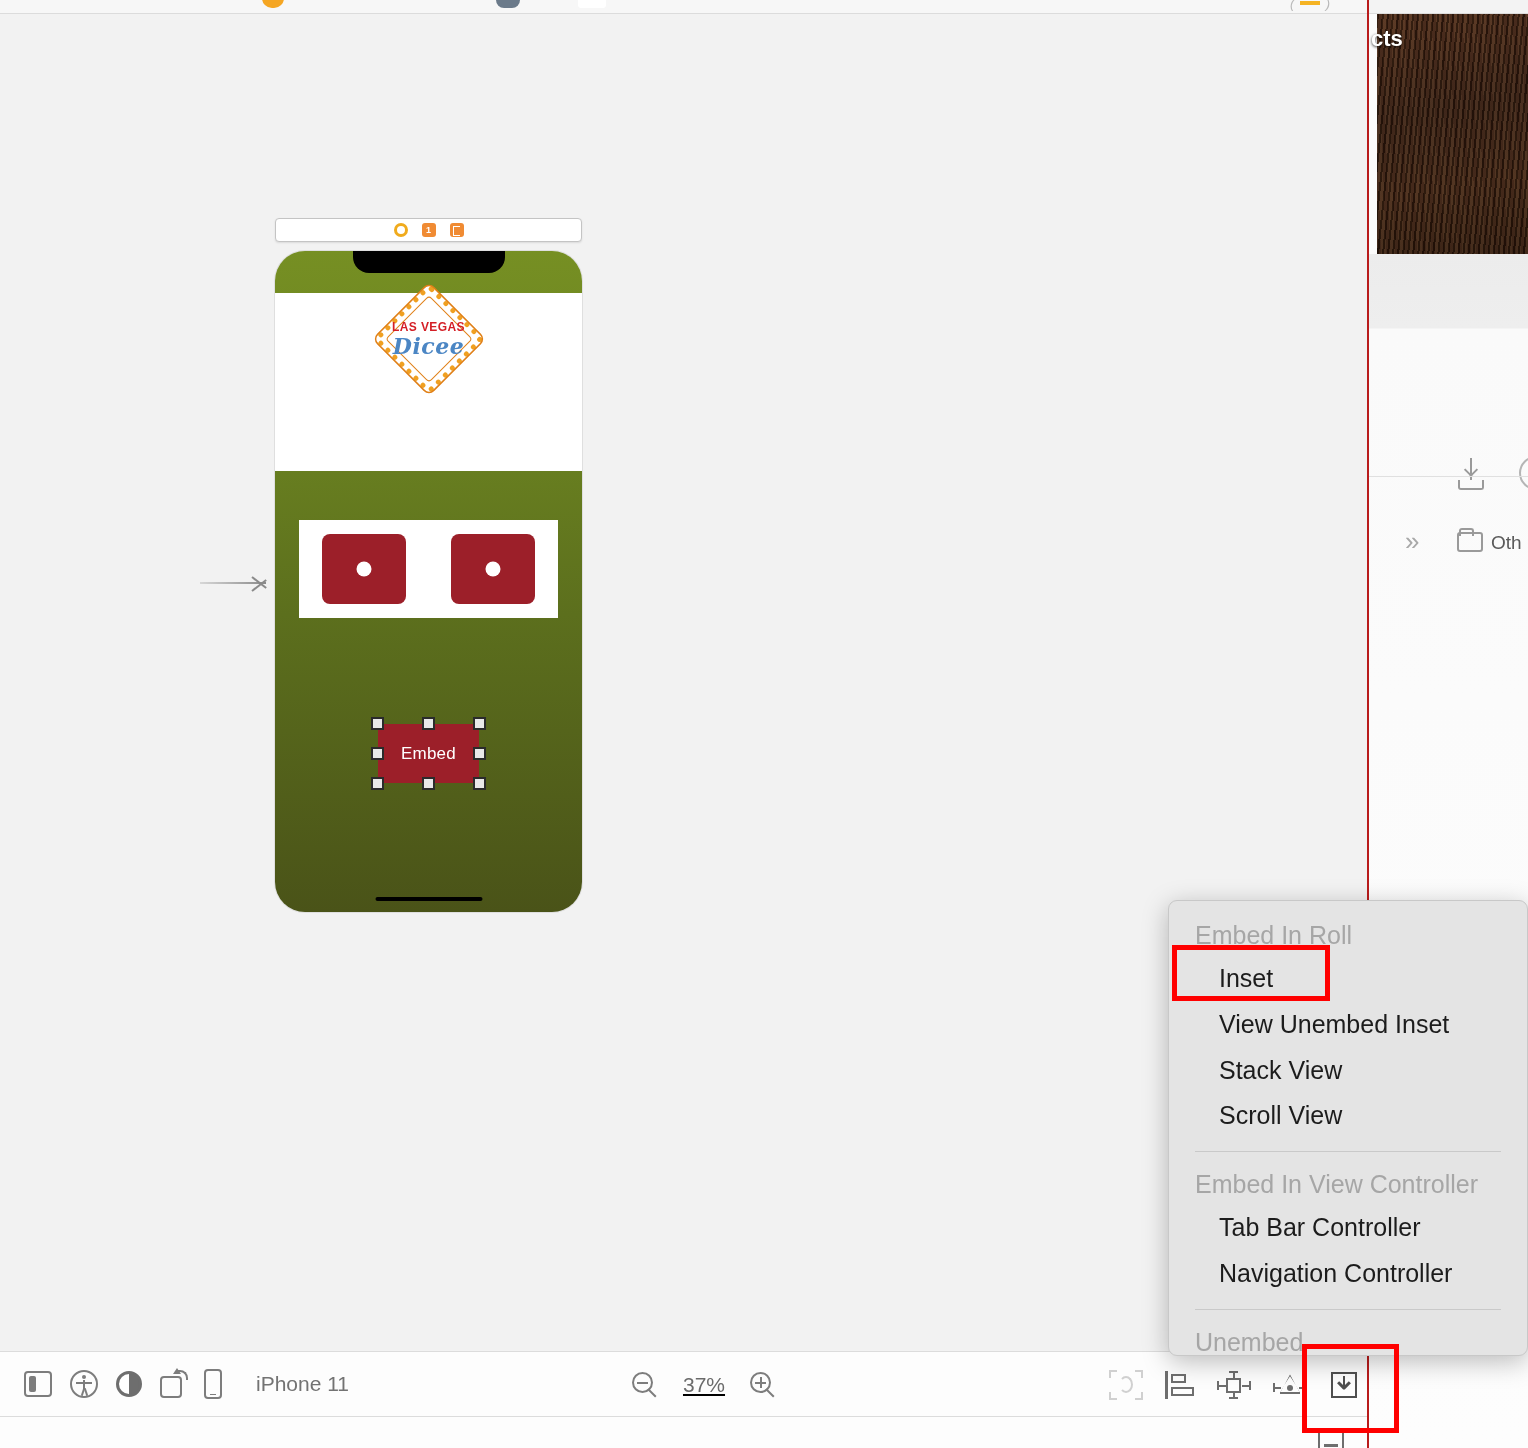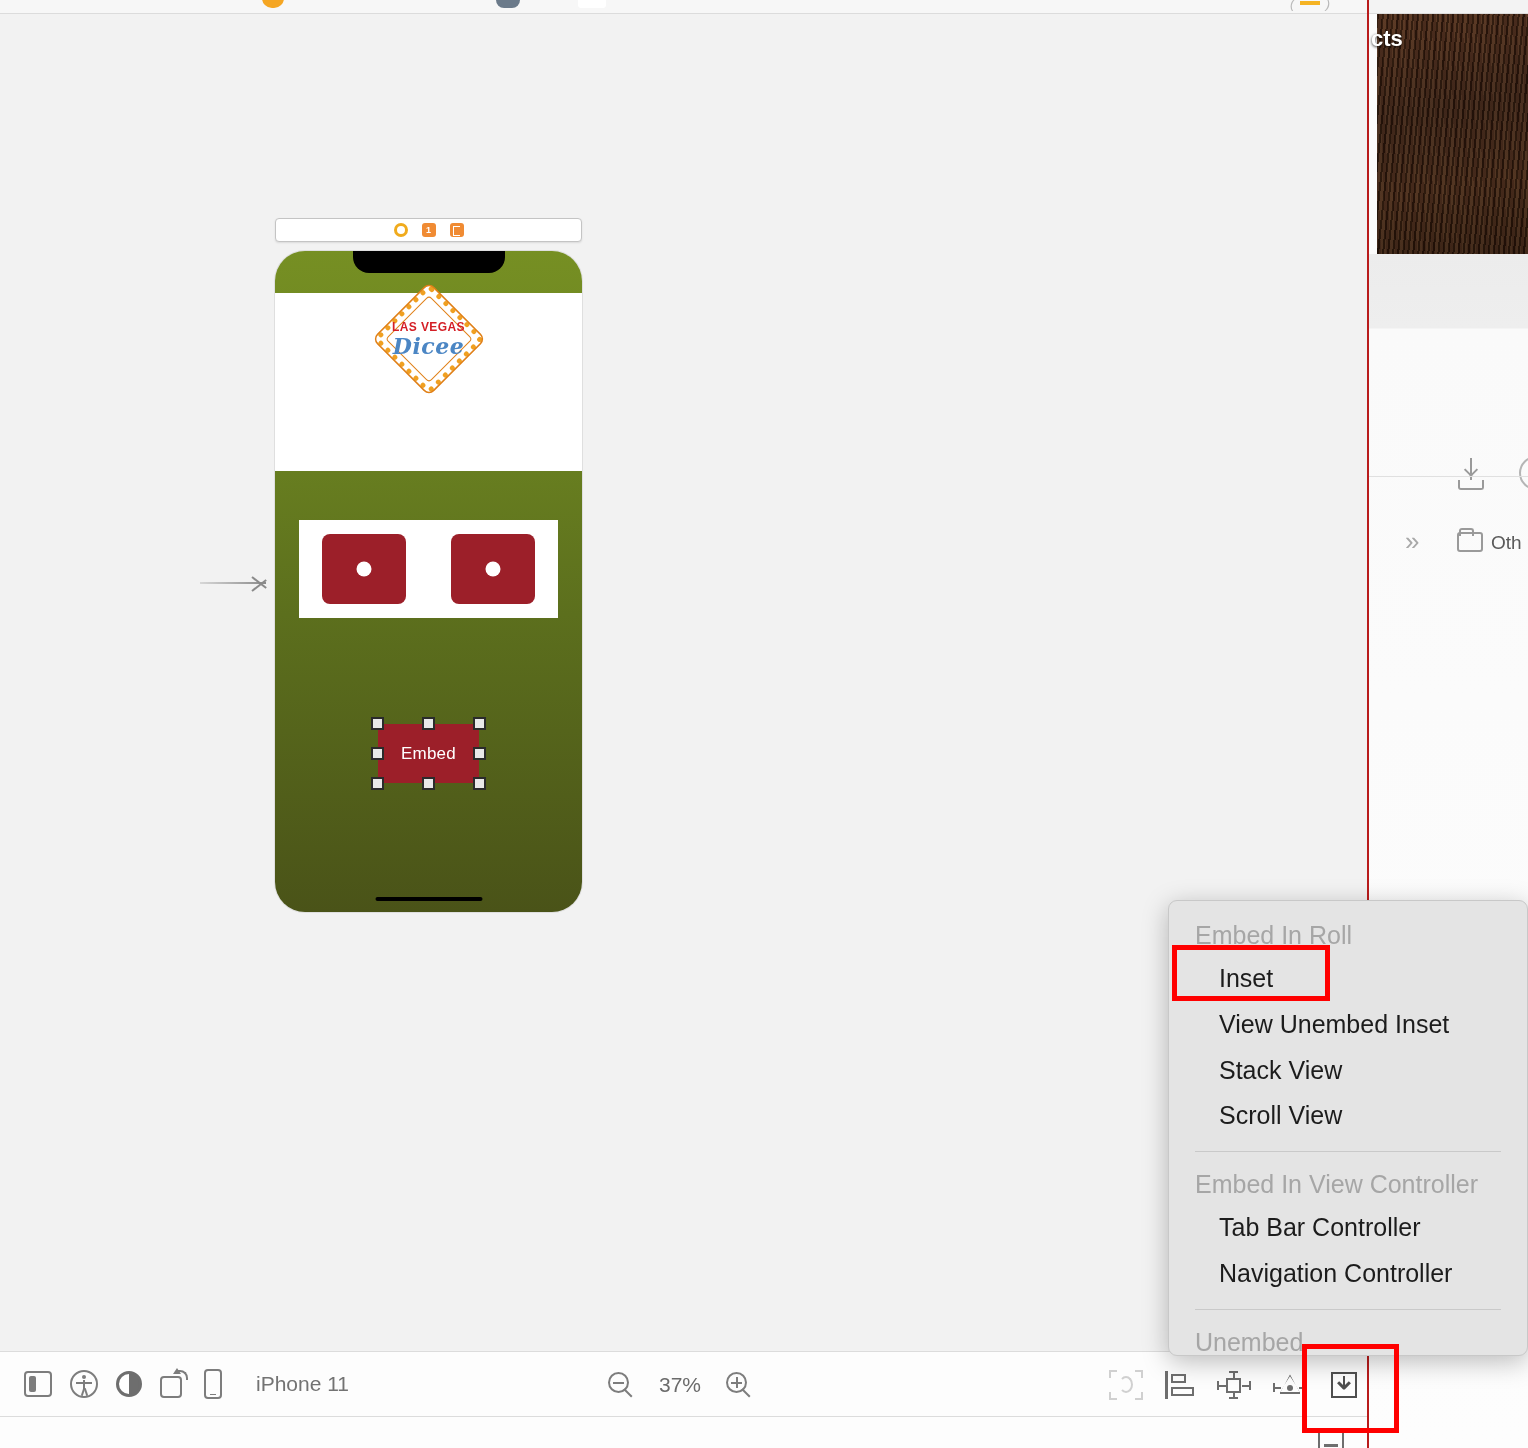--- a/index.html
+++ b/index.html
@@ -265,21 +265,21 @@
   .ic-rotate .arrow { position:absolute; right:-2px; top:0; width:12px; height:10px;
                       border:2px solid #7d7d7d; border-left:none; border-bottom:none; border-radius:0 8px 0 0; }
   .ic-rotate .tip { position:absolute; right:5px; top:-2px; width:0;height:0;
                     border-left:4px solid transparent; border-right:4px solid transparent; border-bottom:6px solid #7d7d7d; }
 
   .ic-device { width:18px; height:30px; border:2px solid #7d7d7d; border-radius:4px; position:relative; }
   .ic-device:after { content:""; position:absolute; left:4px; bottom:2px; width:6px; height:1.5px; background:#7d7d7d; }
 
   #device-name { color:#737373; font-size:21px; margin-left:16px; white-space:nowrap; }
 
-  #zoom-group { position:absolute; left:608px; top:0; height:66px; display:flex; align-items:center; gap:18px; }
+  #zoom-group { position:absolute; left:632px; top:0; height:66px; display:flex; align-items:center; gap:18px;text-decoration:underline; }
   .ic-magnifier { width:26px; height:26px; position:relative; }
   .ic-magnifier .lens { position:absolute; left:0; top:0; width:21px; height:21px;
                         border:2px solid #7d7d7d; border-radius:50%; }
   .ic-magnifier .stick { position:absolute; left:16px; top:16px; width:11px; height:2px;
                          background:#7d7d7d; transform:rotate(45deg); transform-origin:left center; }
   .ic-magnifier .minus { position:absolute; left:5px; top:9.5px; width:11px; height:2px; background:#7d7d7d; }
   .ic-magnifier .plusH { position:absolute; left:5px; top:9.5px; width:11px; height:2px; background:#7d7d7d; }
   .ic-magnifier .plusV { position:absolute; left:9.5px; top:5px; width:2px; height:11px; background:#7d7d7d; }
   #zoom-level { color:#6b6b6b; font-size:21px; min-width:56px; text-align:center; }
 

